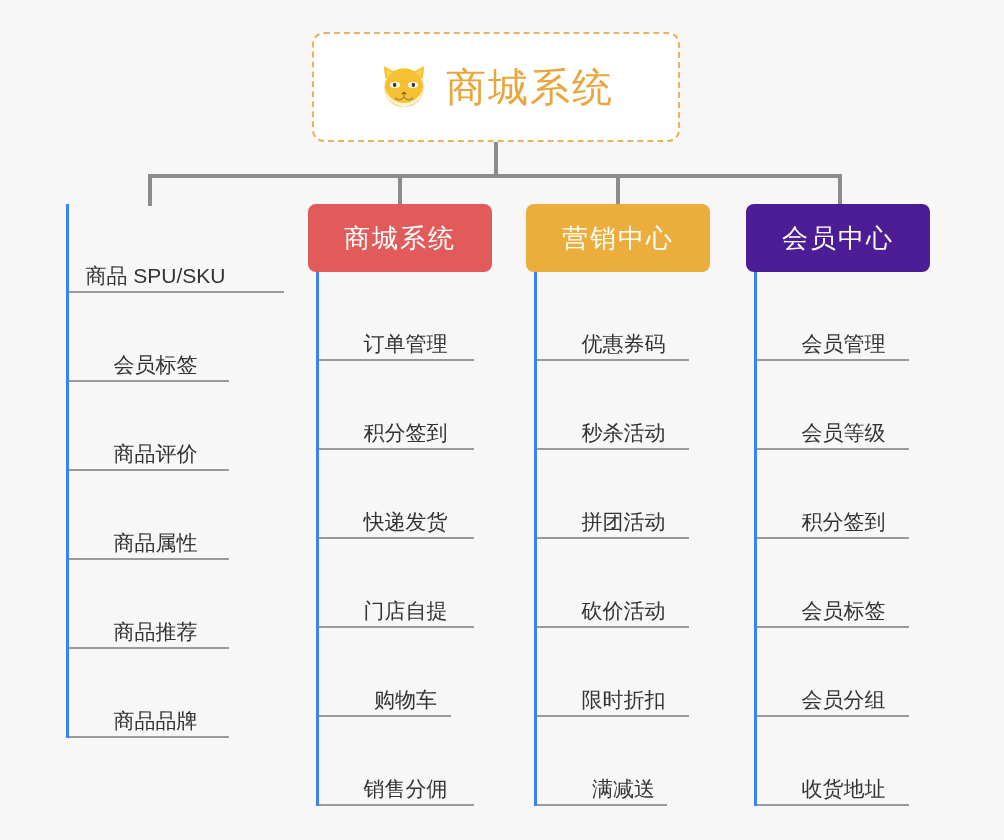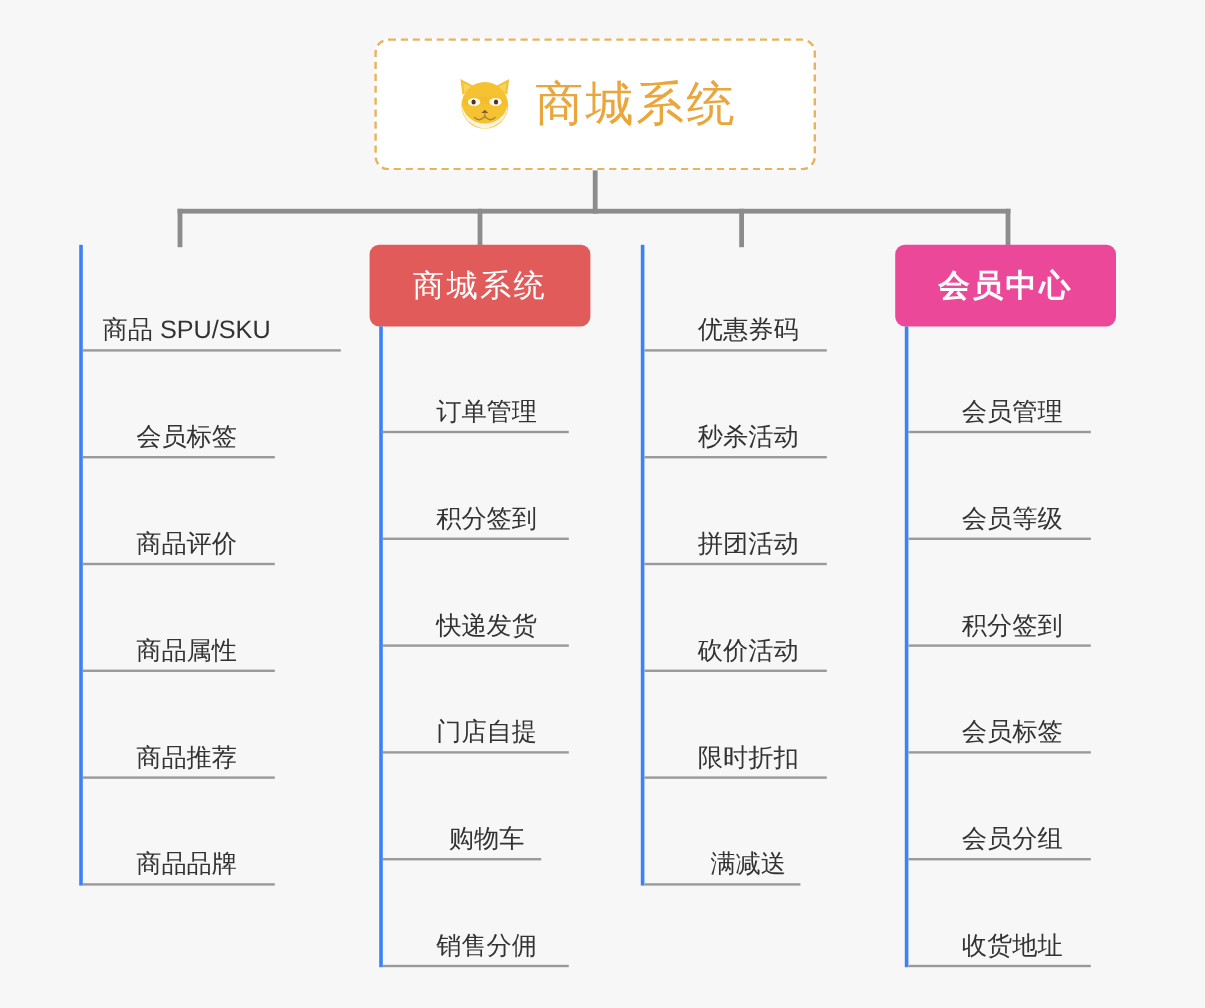--- a/index.html
+++ b/index.html
@@ -210,20 +210,23 @@
         <span class="leaf-rule" style="width:132px;"></span>
       </div>
       <div class="leaf-item">
         <span class="leaf-label">销售分佣</span>
         <span class="leaf-rule" style="width:155px;"></span>
       </div>
     </div>
   </div>
 
   <div class="column col-3">
+    <div class="cat-header" style="background:#ebae3c;">
+      <span>营销中心</span>
+    </div>
     <div class="leaf-list">
       <div class="leaf-item">
         <span class="leaf-label">优惠券码</span>
         <span class="leaf-rule" style="width:152px;"></span>
       </div>
       <div class="leaf-item">
         <span class="leaf-label">秒杀活动</span>
         <span class="leaf-rule" style="width:152px;"></span>
       </div>
       <div class="leaf-item">
@@ -239,21 +242,21 @@
         <span class="leaf-rule" style="width:152px;"></span>
       </div>
       <div class="leaf-item">
         <span class="leaf-label">满减送</span>
         <span class="leaf-rule" style="width:130px;"></span>
       </div>
     </div>
   </div>
 
   <div class="column col-4">
-    <div class="cat-header" style="background:#ec4899;font-weight:bold;">
+    <div class="cat-header" style="background:#4c1d95;">
       <span>会员中心</span>
     </div>
     <div class="leaf-list">
       <div class="leaf-item">
         <span class="leaf-label">会员管理</span>
         <span class="leaf-rule" style="width:152px;"></span>
       </div>
       <div class="leaf-item">
         <span class="leaf-label">会员等级</span>
         <span class="leaf-rule" style="width:152px;"></span>

